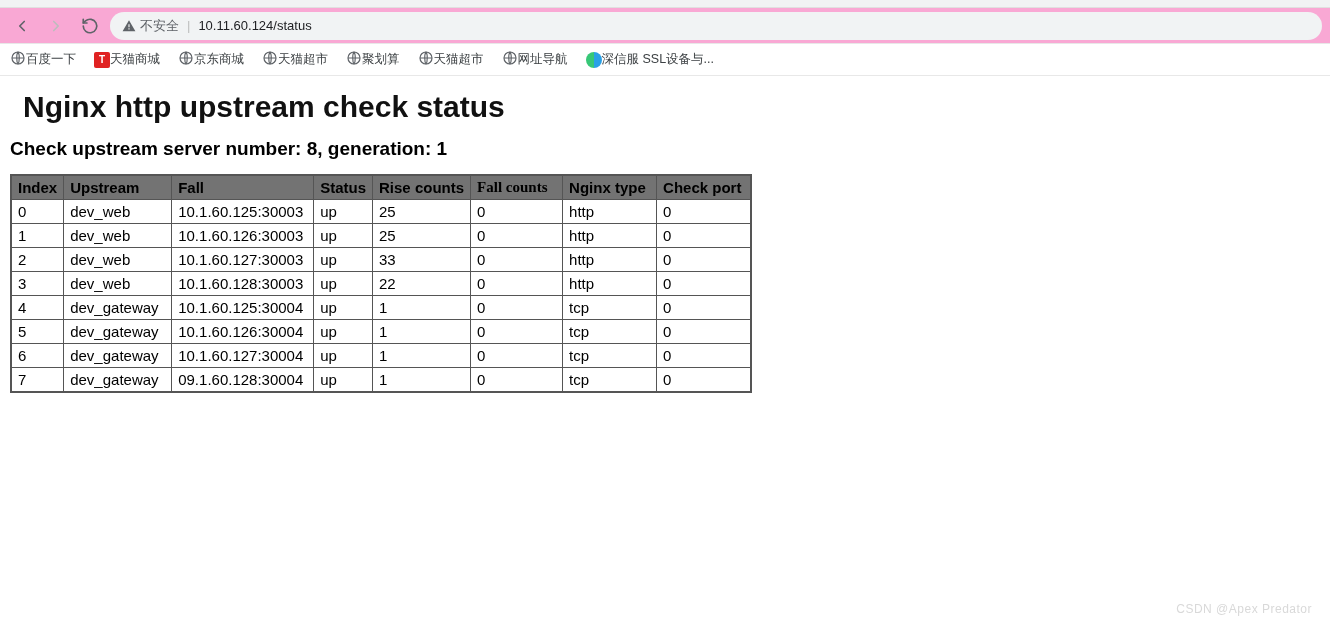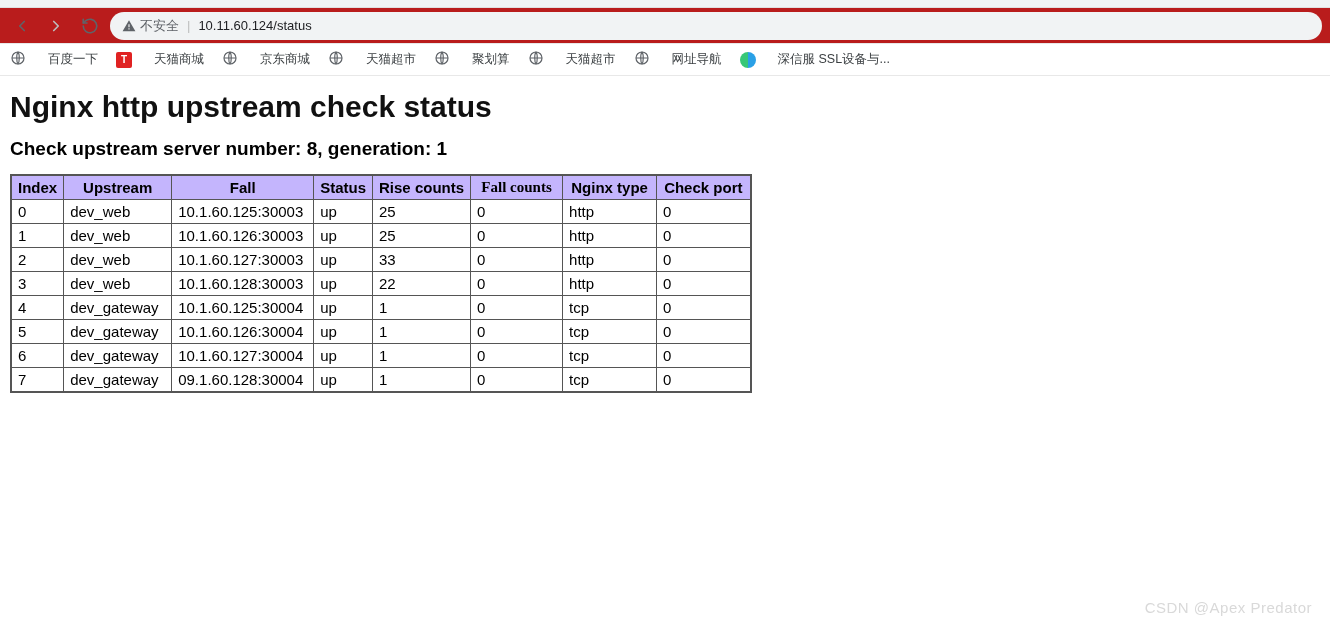--- a/index.html
+++ b/index.html
@@ -3,21 +3,21 @@
 <meta charset="utf-8">
 <style>
   * { box-sizing: border-box; }
   html, body { margin: 0; padding: 0; font-family: Arial, "Microsoft YaHei", sans-serif; }
   body { width: 1330px; height: 626px; background: #fff; position: relative; overflow: hidden; }
 
   .tabstrip { height: 8px; background: #f1f3f4; border-bottom: 1px solid #e0e0e0; }
 
   .toolbar {
     display: flex; align-items: center; height: 36px;
-    background: #b91c1c; padding: 0 8px; gap: 6px;
+    background: #f9a8d4; padding: 0 8px; gap: 6px;
     border-bottom: 1px solid #e8e8e8;
   }
   .nav-btn {
     width: 28px; height: 28px; display: flex; align-items: center; justify-content: center;
     border-radius: 50%; color: #5f6368; cursor: pointer;
   }
   .nav-btn svg { width: 18px; height: 18px; }
   .nav-btn.disabled { color: #bdbdbd; }
   .addr {
     flex: 1; height: 28px; background: #f1f3f4; border-radius: 14px;
@@ -26,50 +26,50 @@
   }
   .addr .warn { display: flex; align-items: center; gap: 4px; color: #5f6368; }
   .addr .warn svg { width: 14px; height: 14px; }
   .addr .sep { color: #bdbdbd; }
   .addr .url { color: #202124; }
 
   .bookmarks {
     display: flex; align-items: center; height: 32px; padding: 0 10px; gap: 18px;
     font-size: 12.5px; color: #3c4043; border-bottom: 1px solid #e8e8e8;
   }
-  .bm { display: flex; align-items: center; gap: 22px; cursor: pointer; }
+  .bm { display: flex; align-items: center; gap: 0; cursor: pointer; }
   .bm .globe { width: 16px; height: 16px; color: #5f6368; }
   .bm .tmall { width: 16px; height: 16px; background:#e02222; color:#fff; font-size:10px; font-weight:bold; display:flex; align-items:center; justify-content:center; border-radius:2px; }
   .bm .sf { width: 16px; height: 16px; border-radius:50%; background: conic-gradient(#2aa0e6 0 50%, #37c777 50% 100%); }
 
   .content { padding: 6px 10px 10px 10px; }
-  h1 { font-size: 30px; font-weight: 800; margin: 8px 0 14px 0; color:#111; }
+  h1 { font-size: 30px; font-weight: 800; margin: 8px 0 14px 13px; color:#111; }
   h2 { font-size: 19px; font-weight: 800; margin: 10px 0 14px 0; color:#000000; }
 
   table.status {
     border-collapse: collapse; border: 2px solid #555;
     font-size: 15px;
   }
   table.status th, table.status td {
     border: 1px solid #555; padding: 3px 6px; text-align: left;
     white-space: nowrap;
   }
-  table.status th { background: #c4b5fd; font-weight: 700; text-align:center; }
+  table.status th { background: #737373; font-weight: 700; }
   .th-index { width: 50px; }
   .th-upstream { width: 108px; }
   .th-name { width: 142px; }
   .th-status { width: 56px; }
   .th-rise { width: 98px; }
   .th-fall { width: 92px; font-family: Liberation Serif, serif; }
   .th-type { width: 94px; }
   .th-port { width: 94px; }
 
   .watermark {
     position: absolute; right: 18px; bottom: 10px;
-    color: #d9d9d9; font-size: 15px; letter-spacing: 0.5px;
+    color: #d9d9d9; font-size: 12px; letter-spacing: 0.5px;
     user-select: none;
   }
 </style>
 </head>
 <body>
 
 <div class="tabstrip"></div>
 
 <div class="toolbar">
   <div class="nav-btn">

